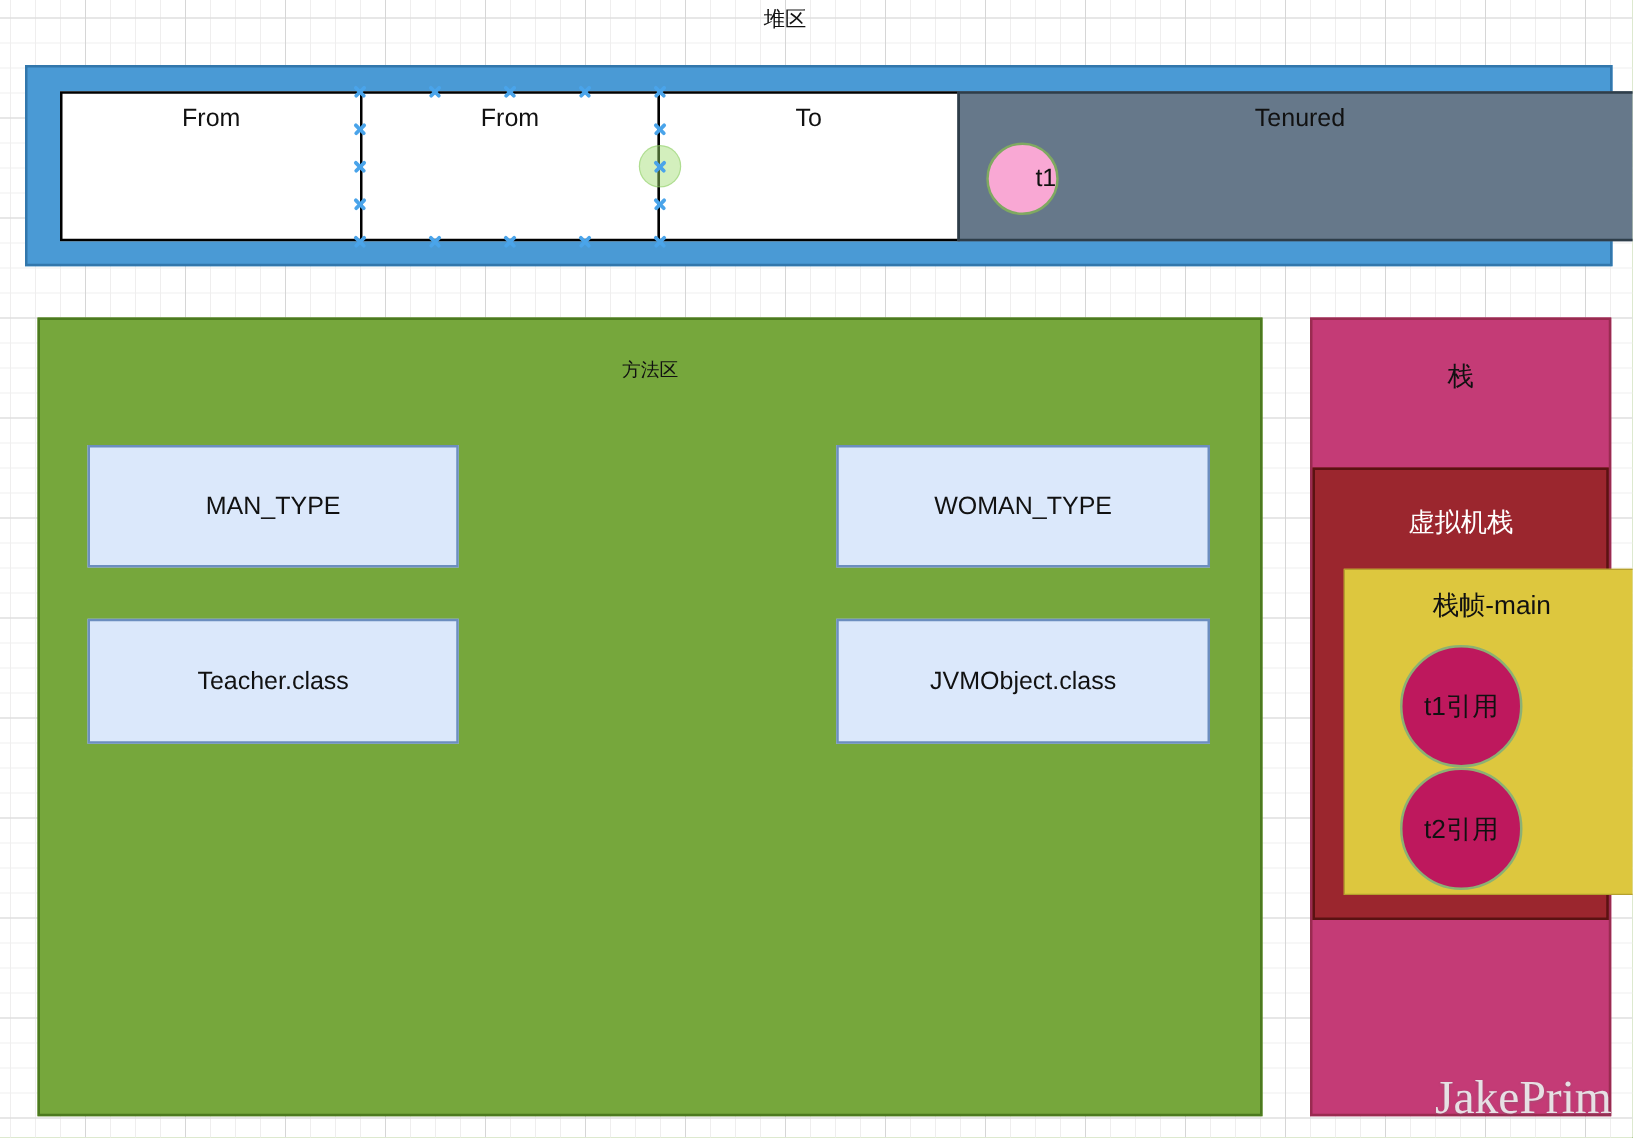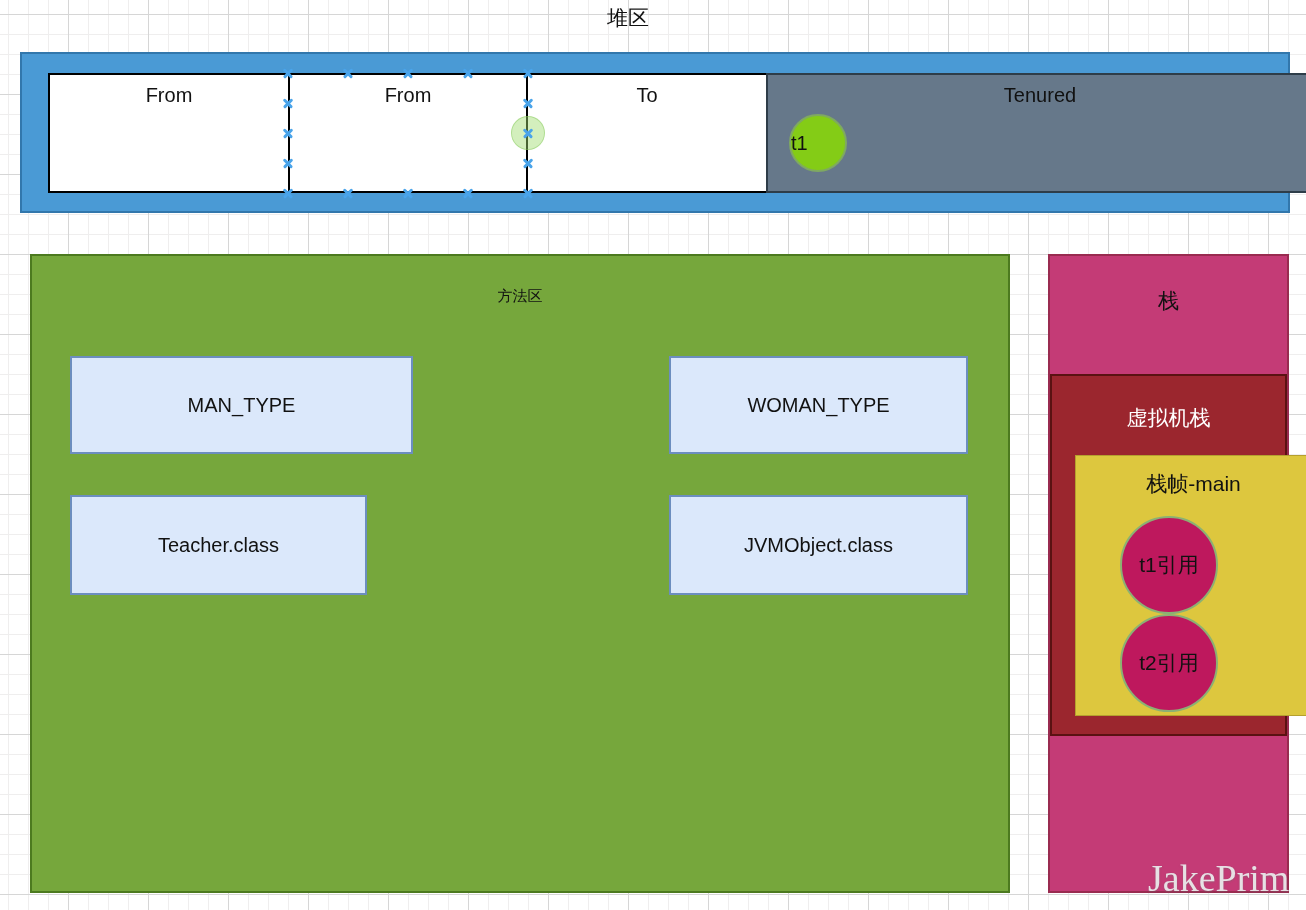--- a/index.html
+++ b/index.html
@@ -10,40 +10,40 @@
     background-image:
       linear-gradient(#d6d6d6 1px, transparent 1px),
       linear-gradient(90deg,#d6d6d6 1px, transparent 1px),
       linear-gradient(#efeeee 1px, transparent 1px),
       linear-gradient(90deg,#efeeee 1px, transparent 1px);
     background-size:80px 80px,80px 80px,20px 20px,20px 20px;
     background-position:68px 14px,68px 14px,8px 14px,8px 14px;
   }
   .page-title{
     position:absolute;left:0;top:4px;width:1256px;text-align:center;
-    font-size:21px;
+    font-size:17px;
   }
   
   .heap{
     position:absolute;left:20px;top:52px;width:1270px;height:161px;
     box-sizing:border-box;background:#4a9ad5;border:2px solid #3277ac;
   }
   .heap-box{
     position:absolute;top:19px;height:120px;box-sizing:border-box;
     background:#ffffff;border:2px solid #000;text-align:center;
     padding-top:9px;font-size:20px;
   }
   .eden{left:26px;width:242px;}
   .from{left:266px;width:240px;}
   .to{left:504px;width:242px;}
   .tenured{left:744px;width:548px;background:#66788a;border-color:#2e3d49;}
   .obj-circle{
     position:absolute;border-radius:50%;box-sizing:border-box;
-    background:#84cc16;border:2px solid #7fa961;
-    display:flex;align-items:center;justify-content:flex-start;font-size:20px;
+    background:#f9a8d4;border:2px solid #7fa961;
+    display:flex;align-items:center;justify-content:flex-end;font-size:20px;
   }
   .t1{left:21px;top:39px;width:58px;height:58px;}
   
   .cp{position:absolute;width:12px;height:12px;}
   .cp::before,.cp::after{
     content:"";position:absolute;left:0;top:5px;width:12px;height:2.6px;
     background:#4aa4ea;border-radius:2px;
   }
   .cp::before{transform:rotate(45deg);}
   .cp::after{transform:rotate(-45deg);}
@@ -56,21 +56,21 @@
   .method-area{
     position:absolute;left:30px;top:254px;width:980px;height:639px;
     box-sizing:border-box;background:#76a73c;border:2px solid #4c7a1f;
   }
   .method-title{padding-top:31px;text-align:center;font-size:15px;}
   .class-box{
     position:absolute;box-sizing:border-box;background:#dbe8fb;
     border:2px solid #6c8ebf;display:flex;align-items:center;justify-content:center;
     font-size:20px;
   }
-  .man-type{left:38px;top:100px;width:343px;height:98px;}
+  .man-type{left:38px;top:100px;width:297px;height:98px;}
   .woman-type{left:637px;top:100px;width:299px;height:98px;}
   .teacher-class{left:38px;top:239px;width:297px;height:100px;}
   .jvmobject-class{left:637px;top:239px;width:299px;height:100px;}
   
   .stack-col{
     position:absolute;left:1048px;top:254px;width:241px;height:639px;
     box-sizing:border-box;background:#c43b76;border:2px solid #992b50;
   }
   .stack-title{padding-top:31px;text-align:center;font-size:21px;}
   .vm-stack{

